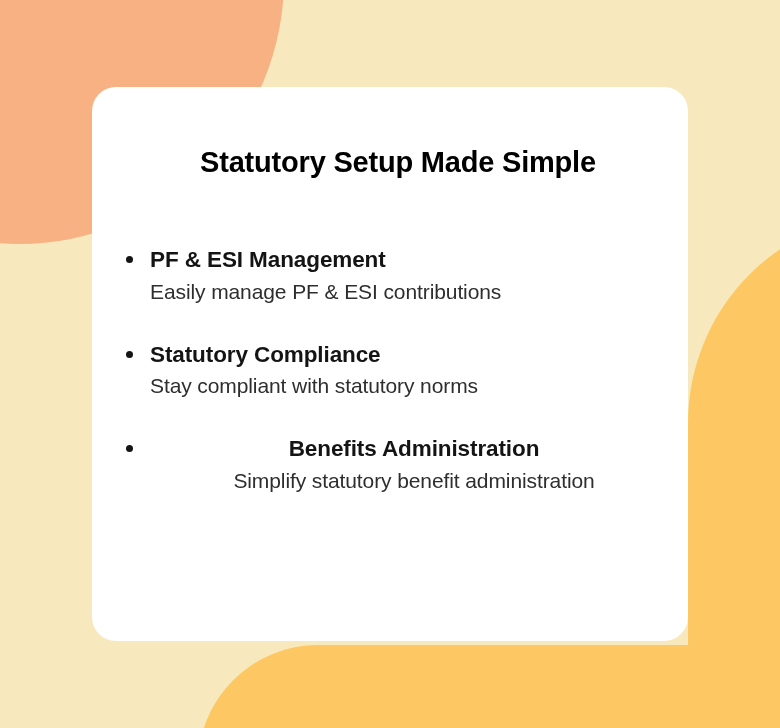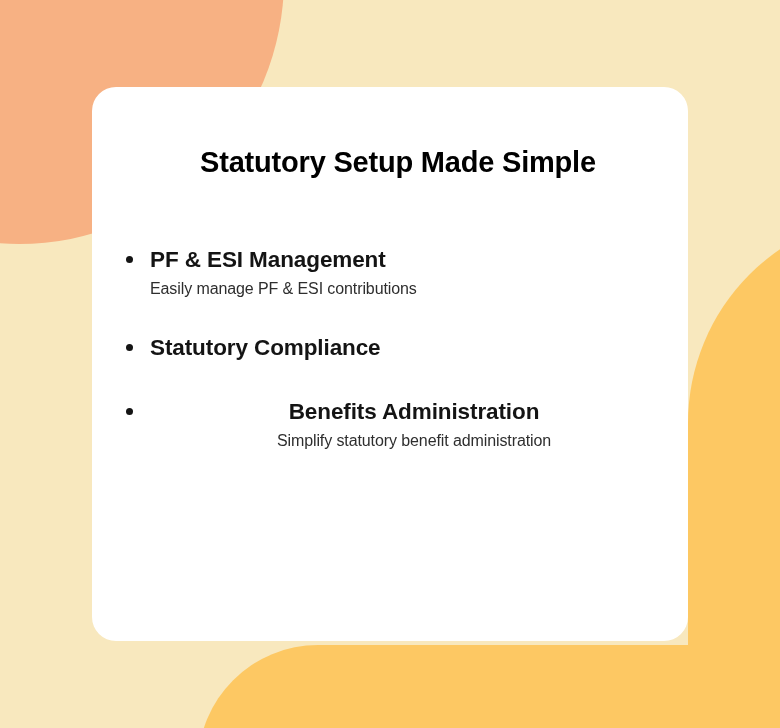--- a/index.html
+++ b/index.html
@@ -126,21 +126,21 @@
     display: block;
     font-size: 22.5px;
     font-weight: bold;
     color: #141414;
     line-height: 1.28;
     letter-spacing: -0.1px;
   }
 
   .feature-desc {
     display: block;
-    font-size: 16px;
+    font-size: 21px;
     font-weight: normal;
     color: #2E2E2E;
     line-height: 1.32;
     margin-top: 3px;
     letter-spacing: -0.1px;
   }
 </style>
 </head>
 <body>
 
@@ -162,20 +162,21 @@
 
       <li class="feature-item">
         <span class="bullet-dot"></span>
         <span class="feature-title">PF &amp; ESI Management</span>
         <span class="feature-desc">Easily manage PF &amp; ESI contributions</span>
       </li>
 
       <li class="feature-item">
         <span class="bullet-dot"></span>
         <span class="feature-title">Statutory Compliance</span>
+        <span class="feature-desc">Stay compliant with statutory norms</span>
       </li>
 
       <li class="feature-item">
         <span class="bullet-dot"></span>
         <span class="feature-title">Benefits Administration</span>
         <span class="feature-desc">Simplify statutory benefit administration</span>
       </li>
 
     </ul>
 

